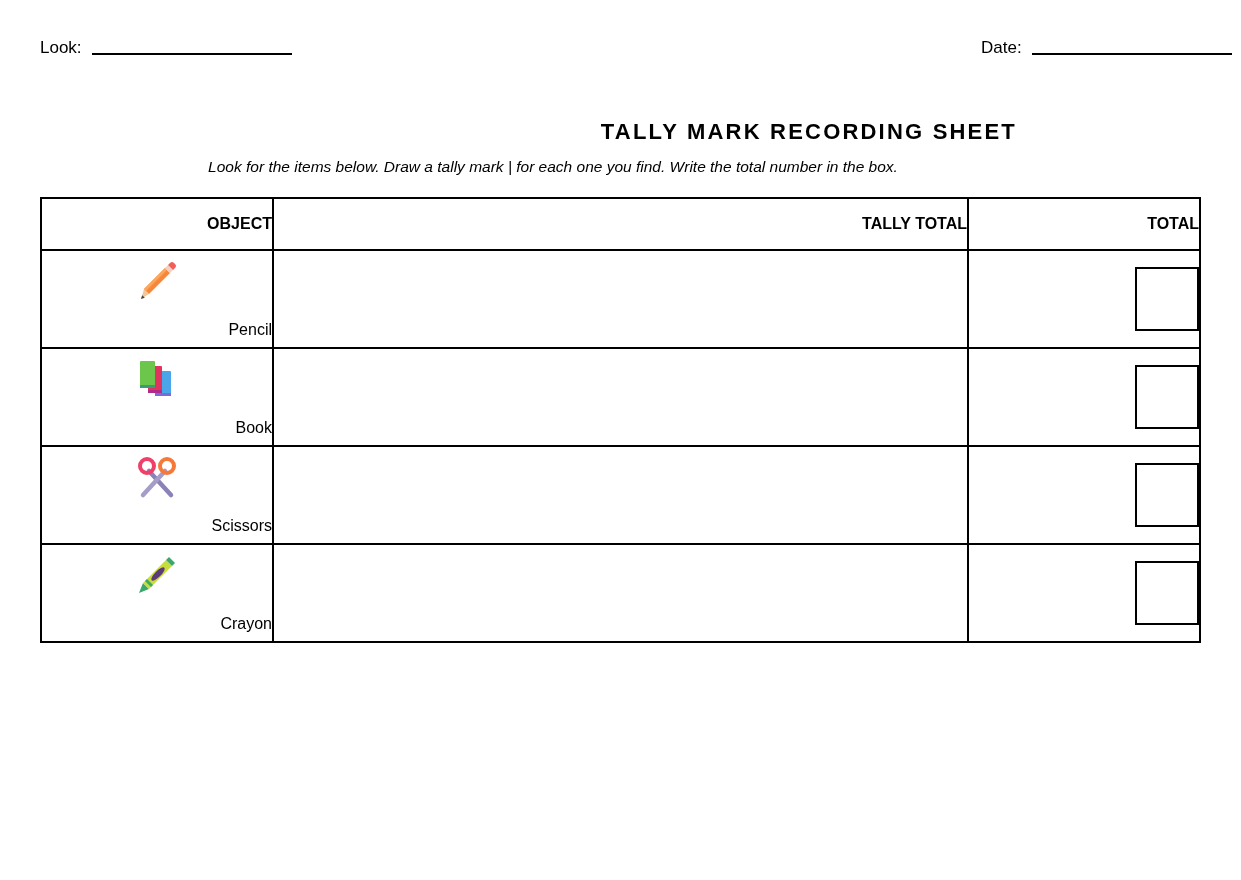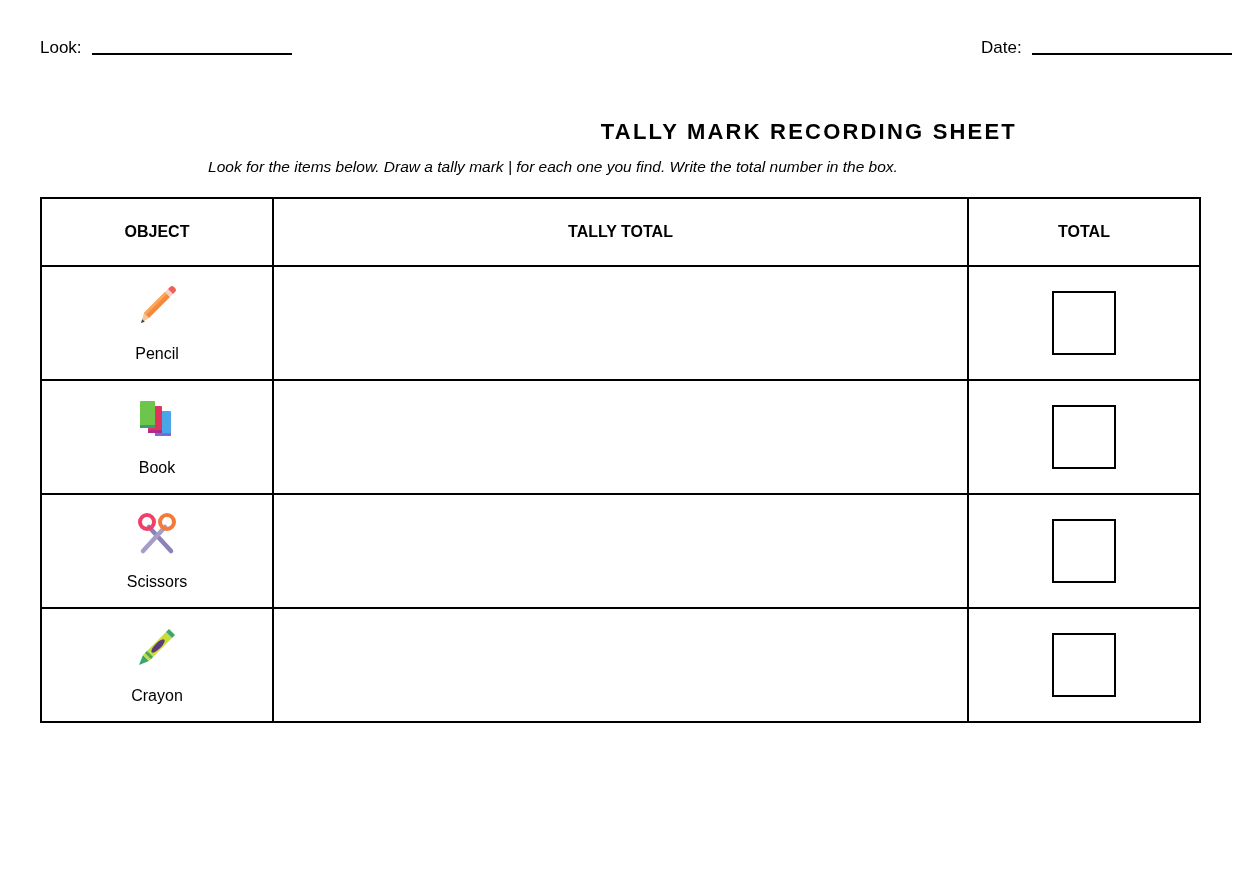--- a/index.html
+++ b/index.html
@@ -6,21 +6,21 @@
     body { width: 1241px; height: 880px; position: relative; font-family: "Liberation Sans", sans-serif; color: #000; overflow: hidden; }
     .field { position: absolute; top: 38px; display: flex; align-items: flex-end; font-size: 17px; }
     .field .line { border-bottom: 2px solid #000; height: 0; margin-left: 10px; margin-bottom: 3px; }
     #name-field { left: 40px; }
     #name-field .line { width: 200px; }
     #date-field { left: 948px; margin-left: 33px; }
     #date-field .line { width: 200px; }
     .title { position: absolute; top: 91px; left: 0; width: 1017px; text-align: right; font-size: 22px; font-weight: bold; letter-spacing: 2.2px; margin-top: 28px; }
     .instructions { position: absolute; top: 158px; left: 0; width: 1106px; text-align: center; font-size: 15.5px; font-style: italic; }
     table.sheet { position: absolute; left: 40px; top: 197px; width: 1161px; border-collapse: collapse; table-layout: fixed; }
-    table.sheet th, table.sheet td { border: 2px solid #000; padding: 8px; text-align: center; vertical-align: middle; }
+    table.sheet th, table.sheet td { border: 2px solid #000; padding: 0; text-align: right; vertical-align: middle; }
     table.sheet th { height: 50px; font-size: 16px; font-weight: bold; }
     table.sheet td { height: 96px; }
     col.c-obj { width: 232px; }
     col.c-tally { width: 695px; }
     col.c-total { width: 232px; }
     .obj-icon { display: block; margin: 0 auto 0 auto; width: 44px; height: 44px; }
     .obj-label { display: block; font-size: 16px; font-weight: normal; margin-top: 18px; }
     .total-box { display: inline-block; width: 60px; height: 60px; border: 2px solid #000; vertical-align: middle; }
   </style>
 </head>

